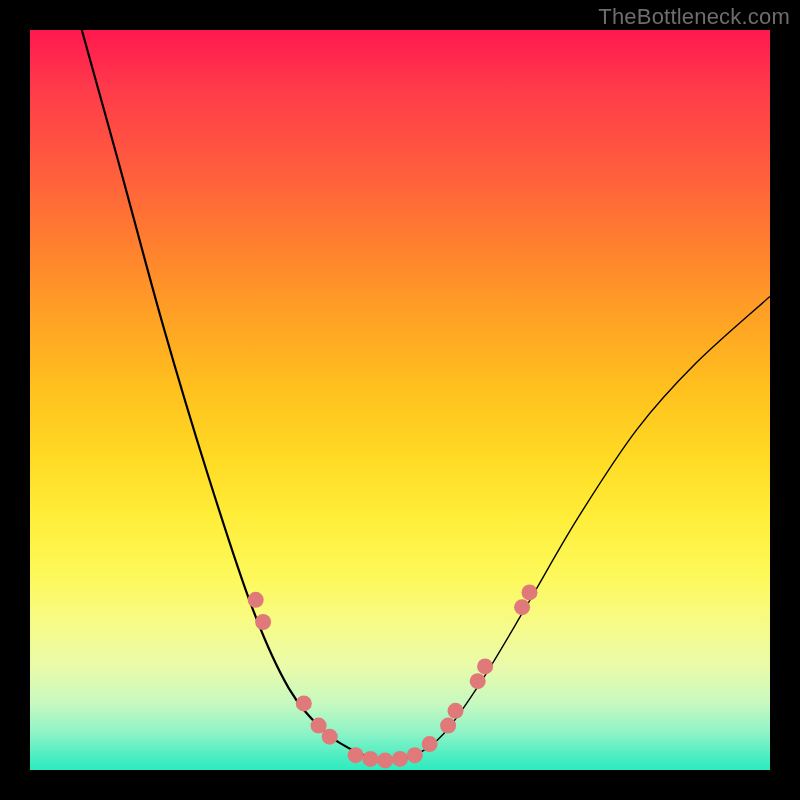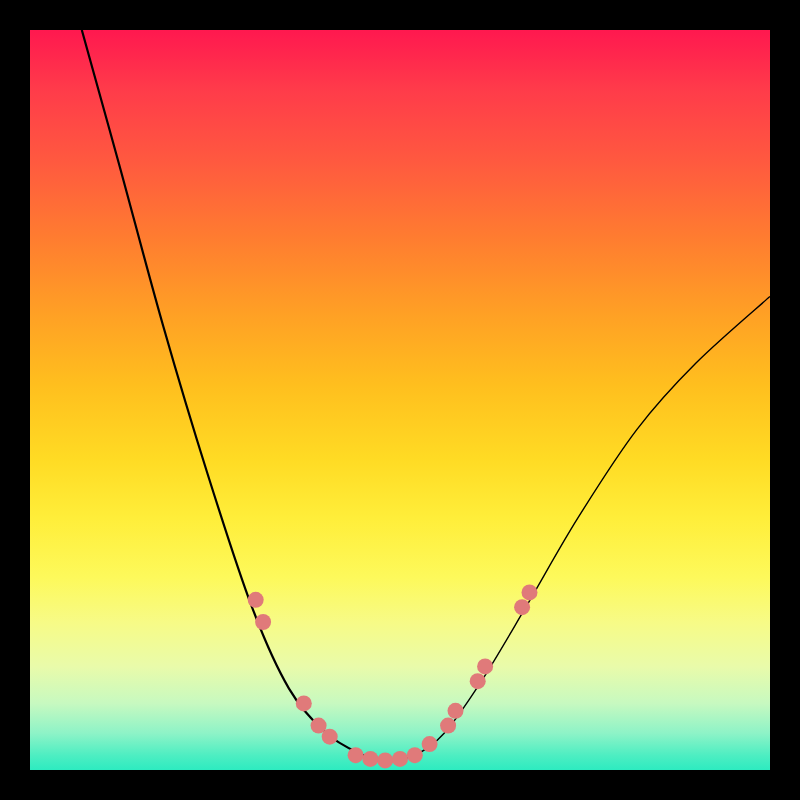--- a/index.html
+++ b/index.html
@@ -86,13 +86,14 @@
         <circle cx="399.6" cy="714.1" r="8" fill="#e07a7a"></circle>
         <circle cx="418.09999999999997" cy="695.6" r="8" fill="#e07a7a"></circle>
         <circle cx="425.49999999999994" cy="680.8" r="8" fill="#e07a7a"></circle>
         <circle cx="447.7" cy="651.2" r="8" fill="#e07a7a"></circle>
         <circle cx="455.09999999999997" cy="636.4" r="8" fill="#e07a7a"></circle>
         <circle cx="492.1" cy="577.2" r="8" fill="#e07a7a"></circle>
         <circle cx="499.50000000000006" cy="562.4" r="8" fill="#e07a7a"></circle>
       </g>
   </svg>
 
+  <div class="watermark">TheBottleneck.com</div>
 </div>
 
 </body></html>

